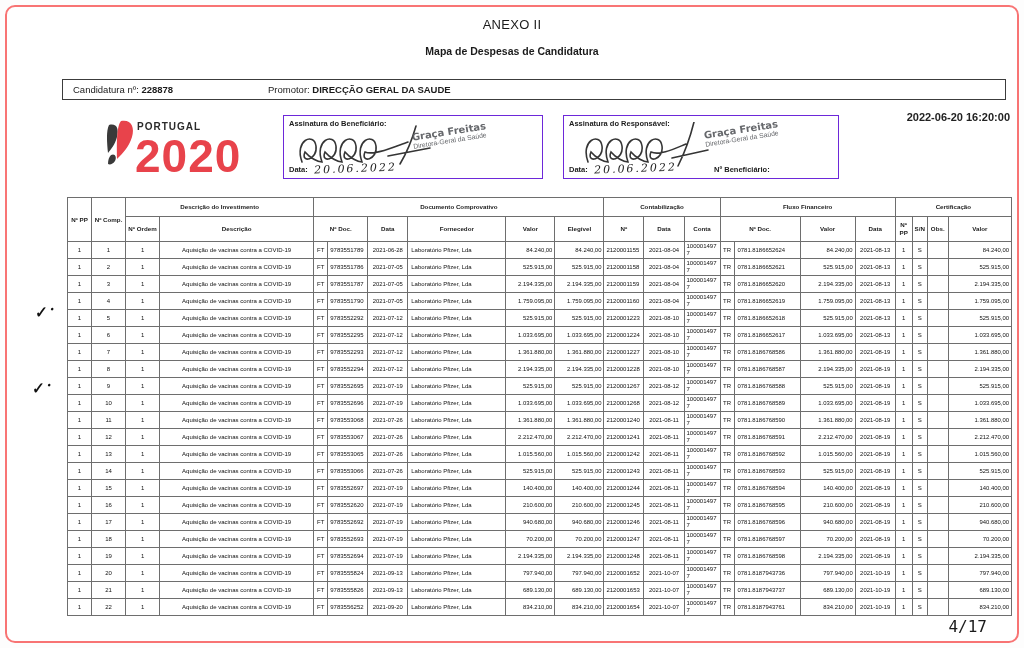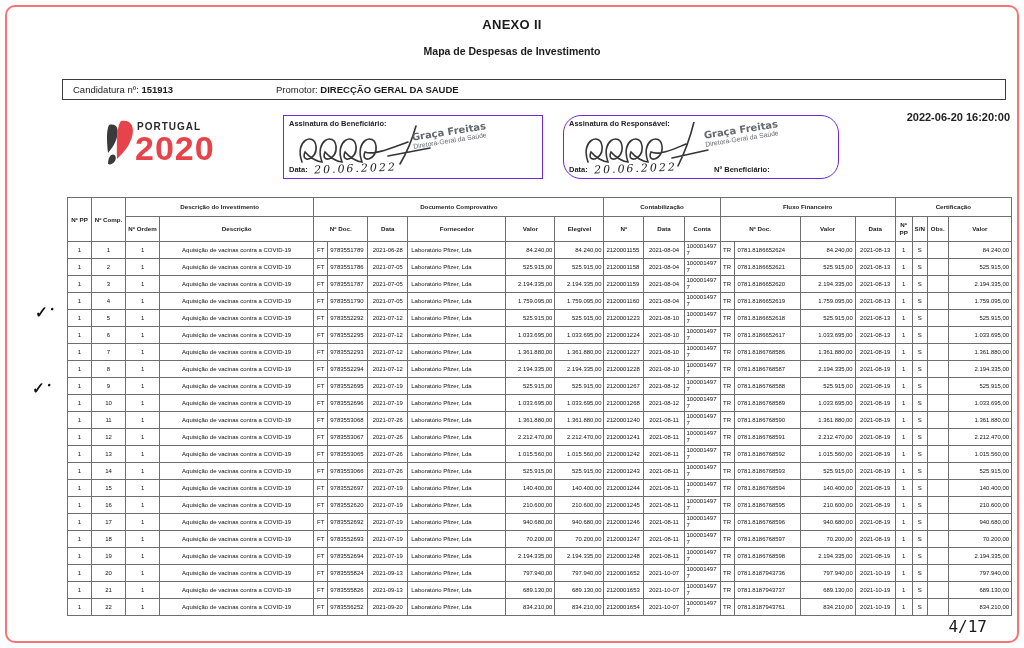--- a/index.html
+++ b/index.html
@@ -2,38 +2,38 @@
 <html><head>
 <meta charset="utf-8">
 <style>
   * { margin:0; padding:0; box-sizing:border-box; }
   html,body { width:1024px; height:648px; background:#fdfdfd; font-family:"Liberation Sans", sans-serif; color:#1b1b1b; }
   .page {
     position:absolute; left:5px; top:5px; width:1014px; height:638px;
     background:#ffffff; border:2px solid #f87474; border-radius:10px;
     overflow:hidden;
   }
-  .title { position:absolute; top:10px; left:0; width:100%; text-align:center; font-size:13px; font-weight:bold; letter-spacing:.3px; }
+  .title { position:absolute; top:10px; left:0; width:100%; text-align:center; font-size:13px; font-weight:normal; letter-spacing:.3px; }
   .subtitle { position:absolute; top:38px; left:0; width:100%; text-align:center; font-size:10.5px; font-weight:bold; }
 
   .cand-box { position:absolute; left:55px; top:72px; width:944px; height:21px; border:1.5px solid #3c3c3c; background:#fff; font-size:9.5px; line-height:18px; }
   .cand-box .lbl { position:absolute; left:10px; top:1px; }
   .cand-box .val { font-weight:bold; }
-  .cand-box .promo { position:absolute; left:205px; top:1px;margin-left:8px; }
+  .cand-box .promo { position:absolute; left:205px; top:1px; }
 
   
   .logo { position:absolute; left:98px; top:110px; width:170px; height:55px; }
   .logo .mark { position:absolute; left:0; top:2px; }
   .logo .brand { position:absolute; left:32px; top:4px; font-size:10px; font-weight:bold; letter-spacing:1px; color:#2b2b2b; }
-  .logo .year { position:absolute; left:30px; top:12px; font-size:34px; font-weight:bold; letter-spacing:1px; }
+  .logo .year { position:absolute; left:30px; top:12px; font-size:46px; font-weight:bold; letter-spacing:1px; }
 
   
   .sigbox { position:absolute; top:108px; height:64px; border:1px solid #6d28d9; background:#fff; }
   .sigbox.b1 { left:276px; width:260px; }
-  .sigbox.b2 { left:556px; width:276px;border-radius:18px; }
+  .sigbox.b2 { left:556px; width:276px; }
   .sigbox .sig-label { position:absolute; left:5px; top:3px; font-size:7.5px; font-weight:bold; }
   .sigbox .data-line { position:absolute; left:5px; bottom:3px; font-size:7.5px; font-weight:bold; }
   .sigbox .hand { font-family:"DejaVu Serif", serif; font-style:italic; font-weight:normal; font-size:11px; letter-spacing:2px; color:#222; display:inline-block; transform:rotate(-2deg); margin-left:4px; }
   .sigbox .nresp { position:absolute; left:150px; bottom:4px; font-size:7.5px; font-weight:bold; }
   .sig-svg { position:absolute; left:4px; top:6px; }
   .stamp { position:absolute; color:#5a5c60; transform:rotate(-9deg); text-align:left; opacity:.92; }
   .stamp .l1 { font-size:10px; font-weight:bold; font-family:"DejaVu Sans", sans-serif; }
   .stamp .l2 { font-size:6.8px; }
   .sigbox.b1 .stamp { left:128px; top:10px; }
   .sigbox.b2 .stamp { left:140px; top:8px; }
@@ -62,26 +62,26 @@
   td.tiny { padding:1px 0; }
 
   .pageno { position:absolute; right:30px; top:610px; font-family:"DejaVu Sans Mono", monospace; font-size:16px; color:#1a1a1a; }
 </style>
 </head>
 <body>
 
 <div class="page">
 
   <div class="title">ANEXO II</div>
-  <div class="subtitle">Mapa de Despesas de Investimento</div>
+  <div class="subtitle">Mapa de Despesas de Candidatura</div>
 
   <div class="cand-box">
     <span class="lbl">
       <span>Candidatura nº:</span>
-      <span class="val">151913</span>
+      <span class="val">228878</span>
     </span>
     <span class="promo">
       <span>Promotor:</span>
       <span class="val">DIRECÇÃO GERAL DA SAUDE</span>
     </span>
   </div>
 
   <div class="logo">
     <svg class="mark" width="30" height="46" viewBox="0 0 30 46">
       <path d="M4 6 C12 4 14 10 12 18 C10 26 6 30 3 34 C2 24 1 12 4 6 Z" fill="#3a3a3a"></path>

